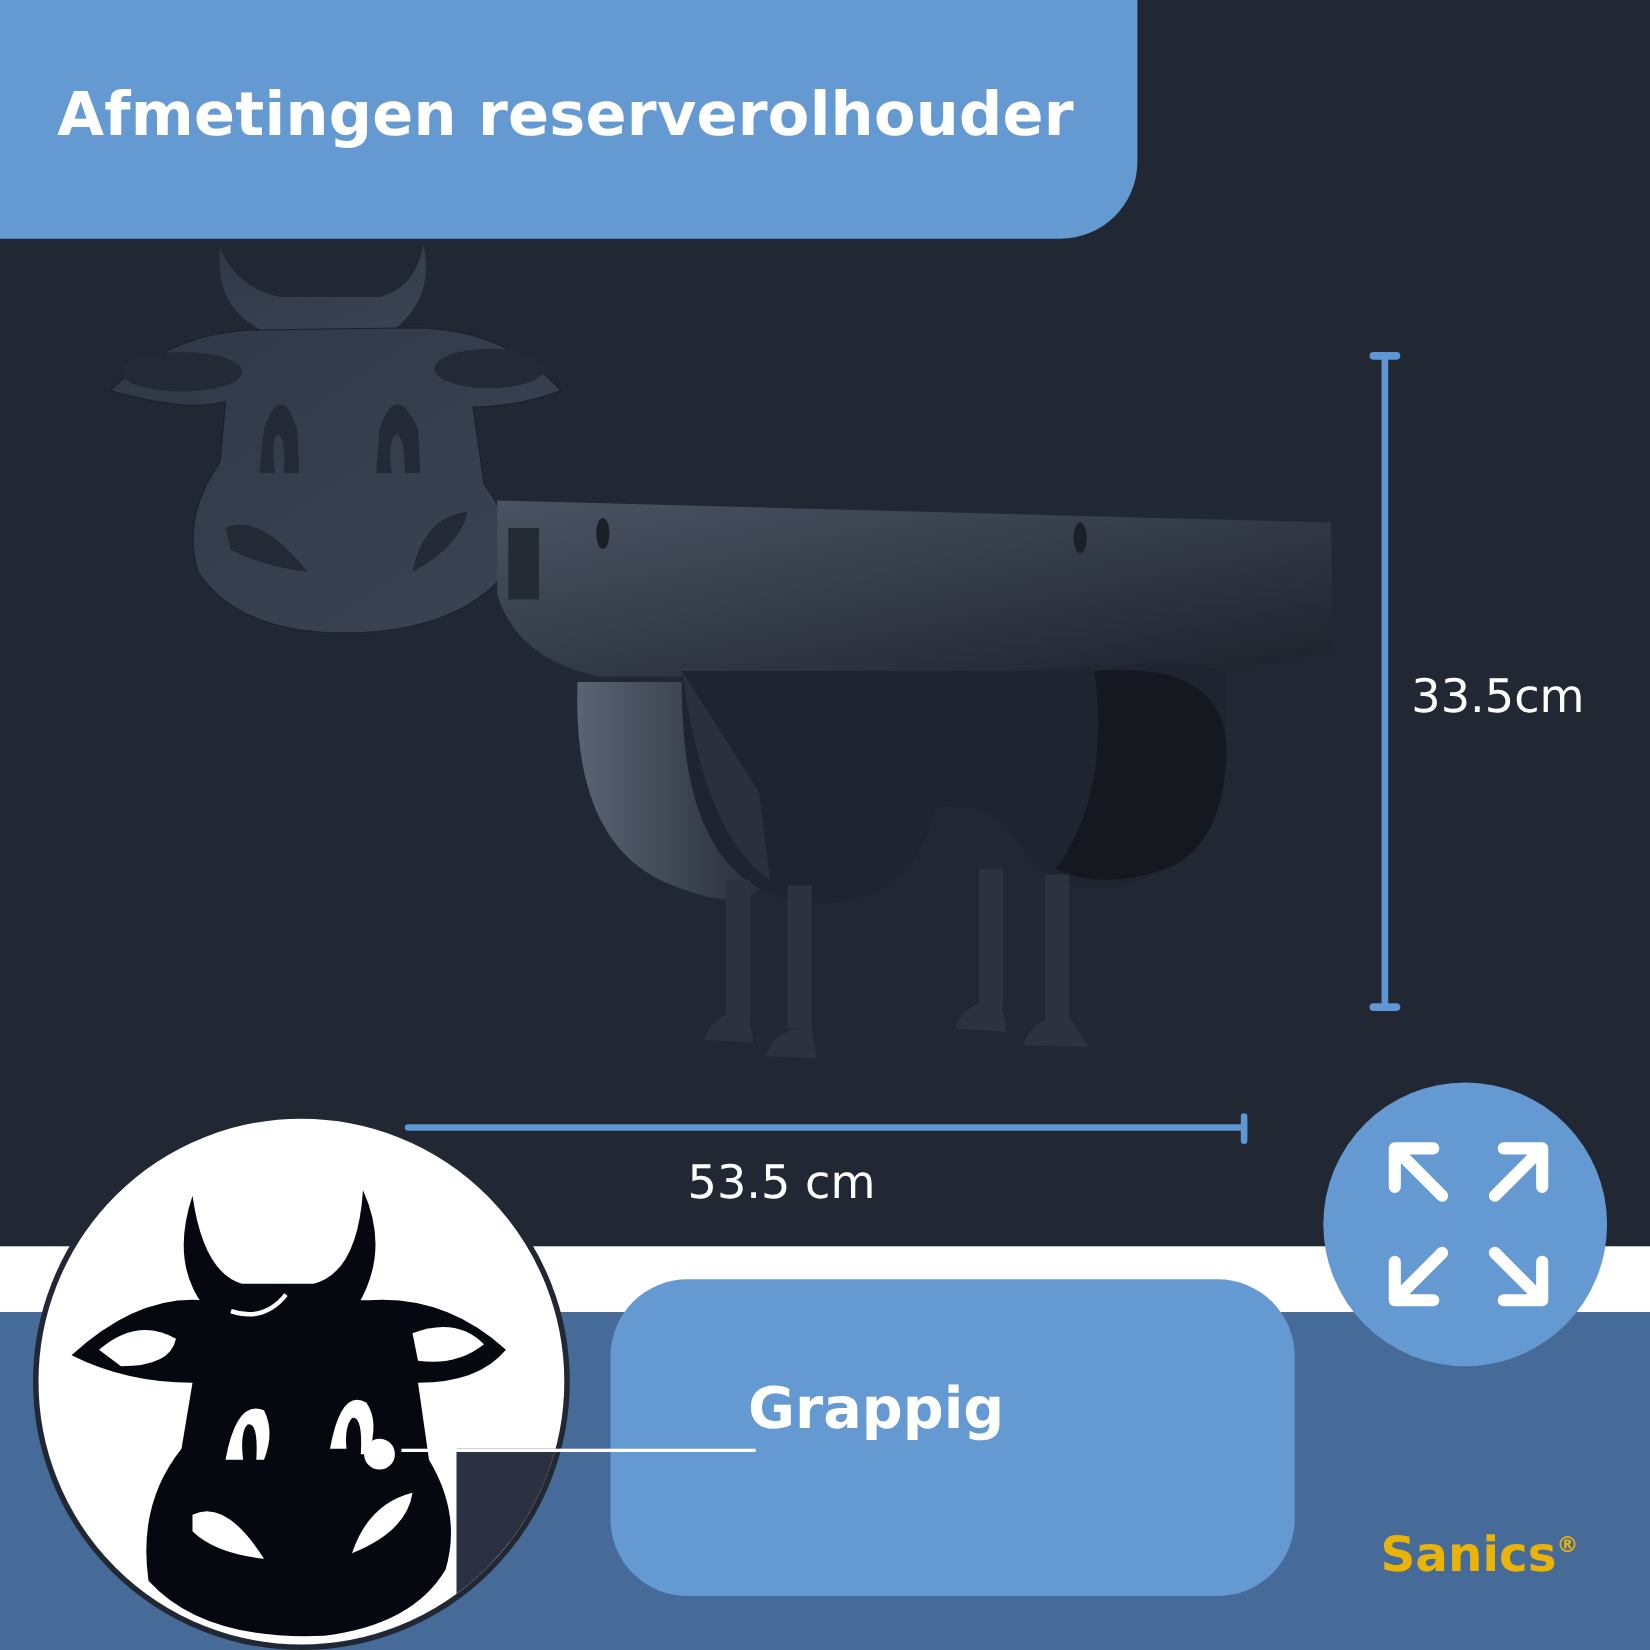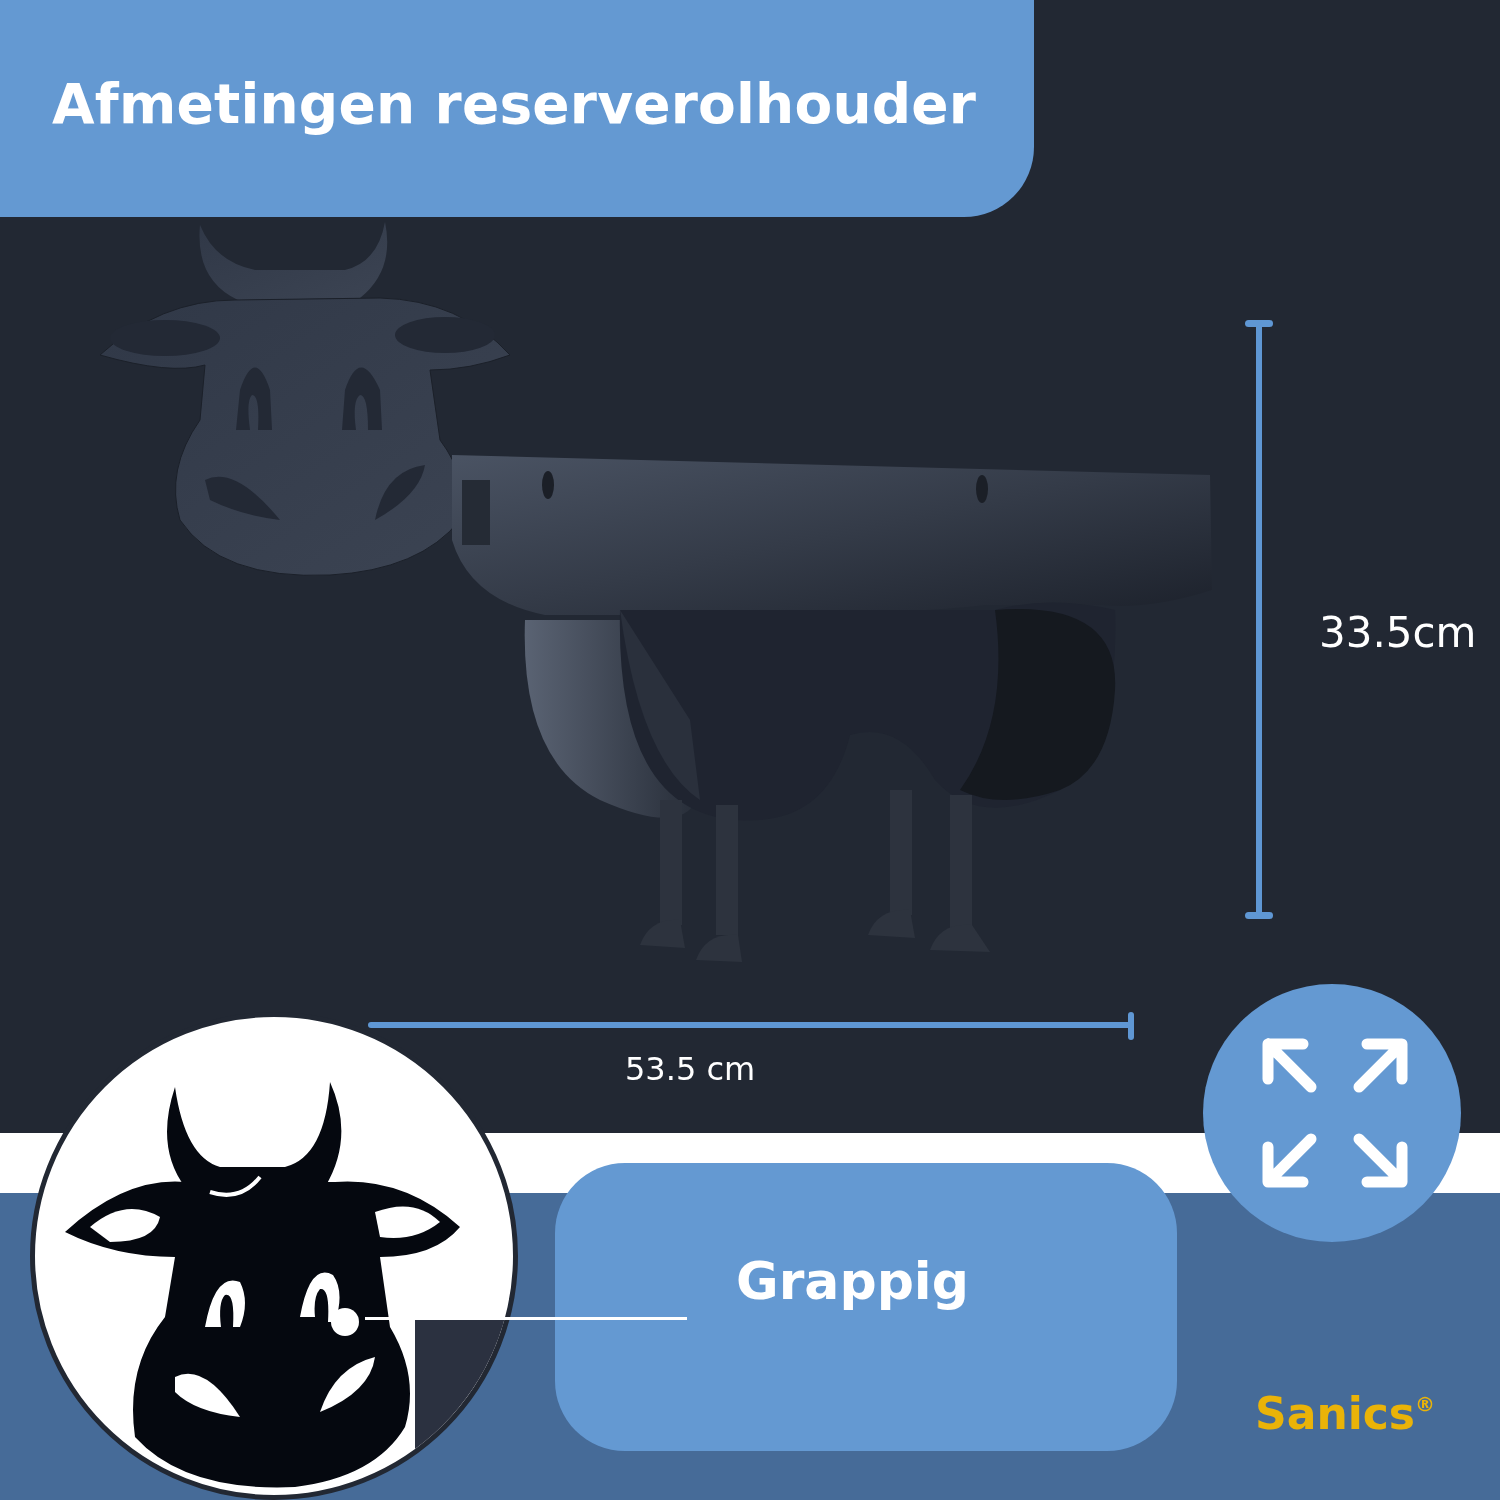--- a/index.html
+++ b/index.html
@@ -4,27 +4,27 @@
 <style>
   html,body{margin:0;padding:0;}
   body{width:1500px;height:1500px;position:relative;overflow:hidden;background:#222833;font-family:"DejaVu Sans","Liberation Sans",sans-serif;}
   .header{position:absolute;left:0;top:0;width:1034px;height:217px;background:#6499d2;border-bottom-right-radius:70px;}
   .header-title{position:absolute;left:52px;top:72px;color:#fff;font-weight:bold;font-size:55px;letter-spacing:0.2px;white-space:nowrap;}
   .white-band{position:absolute;left:0;top:1133px;width:1500px;height:60px;background:#ffffff;}
   .lower-band{position:absolute;left:0;top:1193px;width:1500px;height:307px;background:#466b98;}
   .product{position:absolute;left:0;top:0;width:1500px;height:1000px;}
   .dim-v{position:absolute;left:1256px;top:320px;width:6px;height:596px;background:#5f97d4;border-radius:3px;}
   .dim-v-cap{position:absolute;width:28px;height:7px;background:#5f97d4;border-radius:4px;left:1245px;}
-  .dim-v-label{position:absolute;left:1283px;top:608px;color:#fff;font-size:42px;white-space:nowrap;margin-left:36px;}
+  .dim-v-label{position:absolute;left:1283px;top:608px;color:#fff;font-size:42px;white-space:nowrap;}
   .dim-h{position:absolute;left:368px;top:1022px;width:764px;height:6px;background:#5f97d4;border-radius:3px;}
   .dim-h-cap{position:absolute;left:1128px;top:1012px;width:6px;height:28px;background:#5f97d4;border-radius:3px;}
-  .dim-h-label{position:absolute;left:625px;top:1050px;color:#fff;font-size:32px;white-space:nowrap;}
+  .dim-h-label{position:absolute;left:625px;top:1050px;color:#fff;font-size:42px;white-space:nowrap;}
   .expand-badge{position:absolute;left:1203px;top:984px;width:258px;height:258px;border-radius:50%;background:#6499d2;}
   .callout-box{position:absolute;left:555px;top:1163px;width:622px;height:288px;background:#6499d2;border-radius:70px;}
-  .callout-text{position:absolute;left:736px;top:1248px;color:#fff;font-weight:bold;font-size:52px;line-height:66px;}
+  .callout-text{position:absolute;left:680px;top:1248px;color:#fff;font-weight:bold;font-size:52px;line-height:66px;}
   .callout-line{position:absolute;left:365px;top:1317px;width:322px;height:3px;background:#fff;}
   .zoom-circle{position:absolute;left:30px;top:1012px;width:488px;height:488px;border-radius:50%;background:#fff;border:5px solid #222833;box-sizing:border-box;overflow:hidden;}
   .brand{position:absolute;left:1255px;top:1388px;color:#eab308;font-weight:bold;font-size:44px;white-space:nowrap;}
   .brand sup{font-size:20px;vertical-align:top;position:relative;top:4px;}
 </style>
 </head>
 <body>
 
 <div class="white-band"></div>
 <div class="lower-band"></div>

